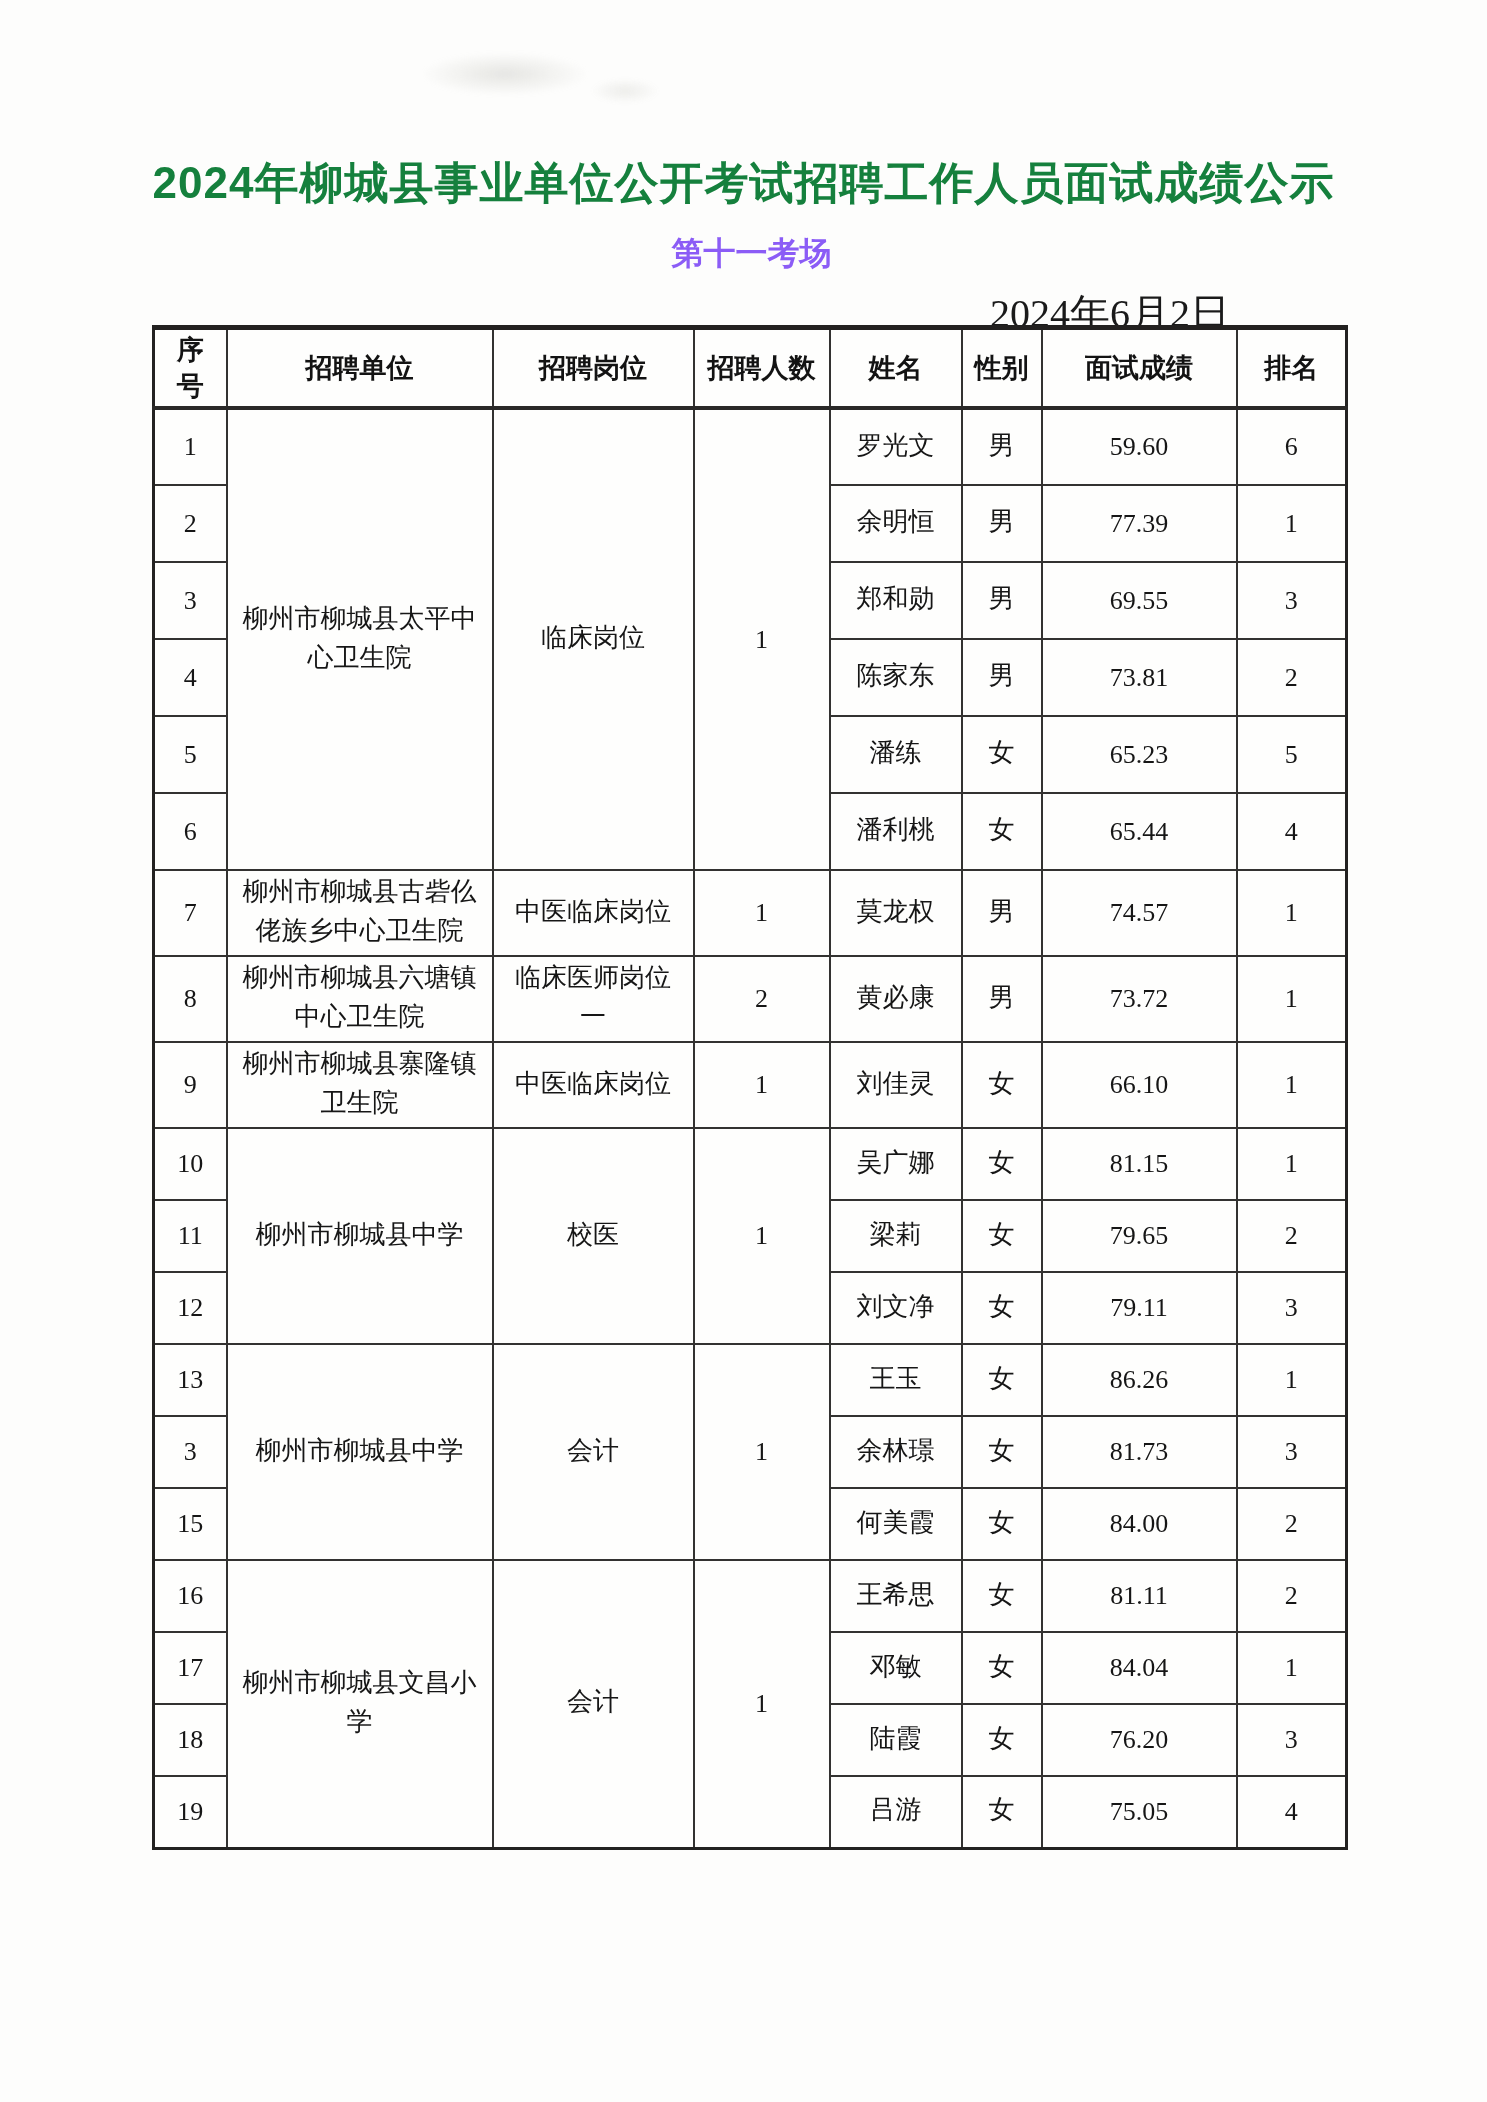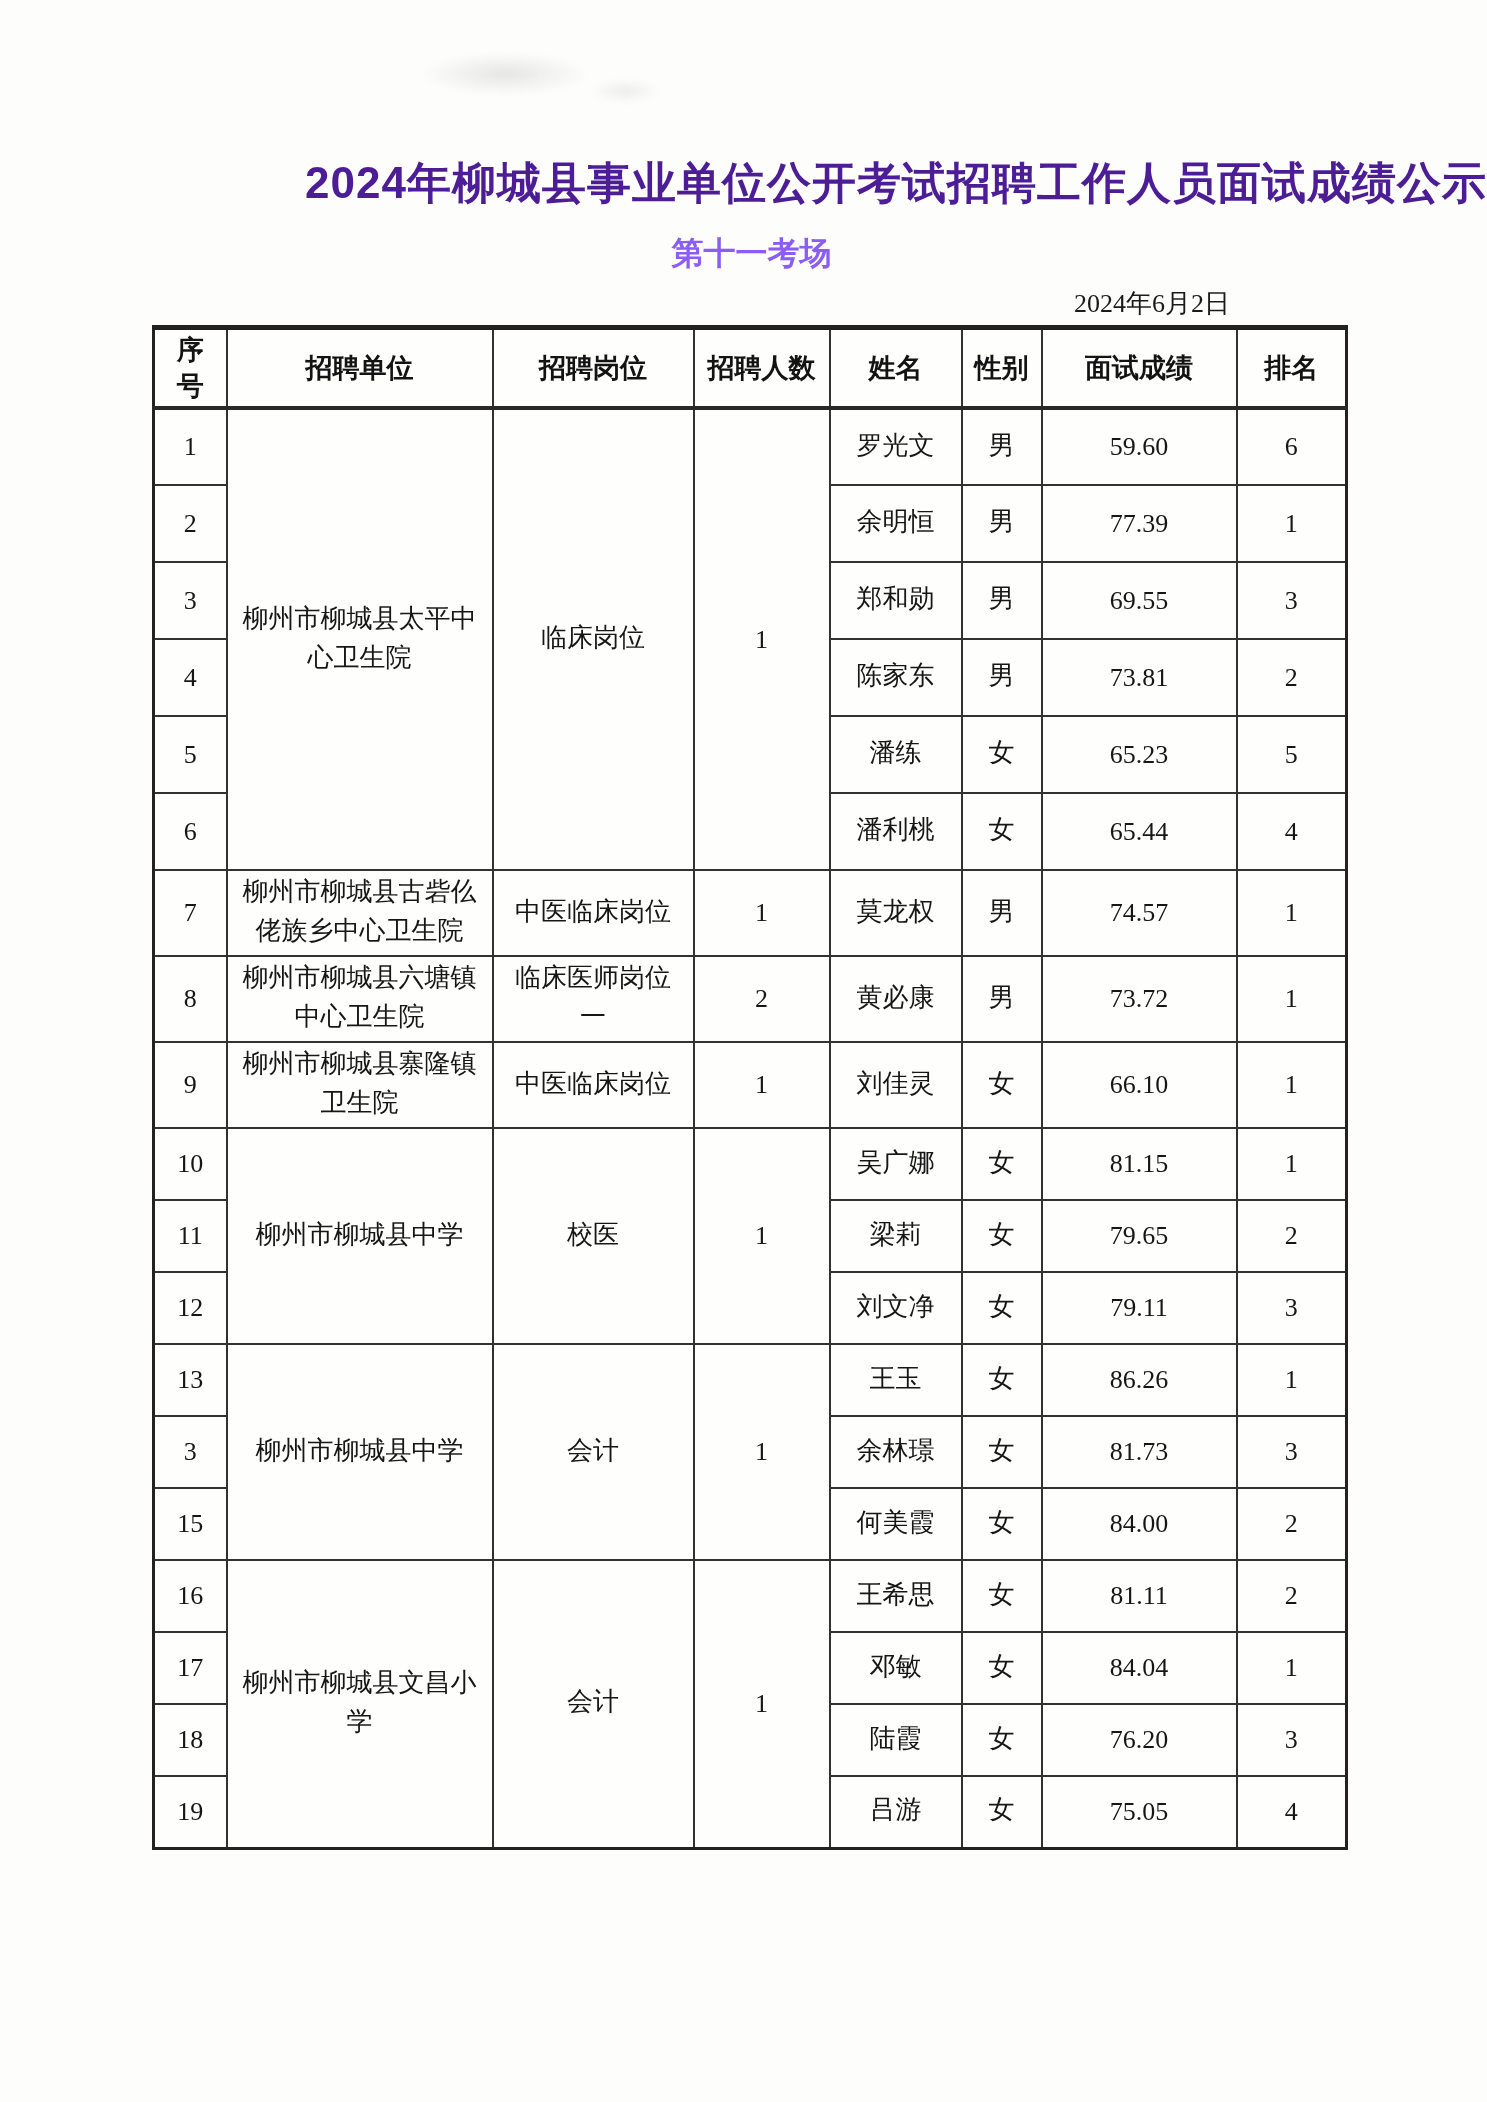--- a/index.html
+++ b/index.html
@@ -16,39 +16,39 @@
     border-radius: 50%;
     background: radial-gradient(ellipse at center, rgba(178,178,170,0.30), rgba(178,178,170,0) 70%);
     filter: blur(2px);
     pointer-events: none;
   }
   .smudge-1 { top: 52px; left: 420px; width: 170px; height: 44px; }
   .smudge-2 { top: 78px; left: 590px; width: 70px;  height: 26px; opacity: .7; }
 
   .doc-title {
     position: absolute; top: 160px; left: 0; width: 100%;
-    text-align: right;
+    text-align: center;
     font-family: "Liberation Sans", sans-serif;
     font-weight: 700;
     font-size: 44px; line-height: 1.05;
     letter-spacing: 1px;
-    color: #4c1d95;
+    color: #15803d;
   }
   .doc-subtitle {
     position: absolute; top: 236px; left: 8px; width: 100%;
     text-align: center;
     font-family: "Liberation Sans", sans-serif;
     font-weight: 700;
     font-size: 32px; line-height: 1.1;
     color: #8b5cf6;
   }
   .doc-date {
     position: absolute; top: 286px; right: 257px;
     font-family: "Liberation Serif", serif;
-    font-size: 26px;
+    font-size: 40px;
     color: #1a1a1a;
   }
 
   table.results {
     position: absolute; top: 325px; left: 152px;
     width: 1193px;
     border-collapse: collapse;
     table-layout: fixed;
     background: #fefefd;
   }

